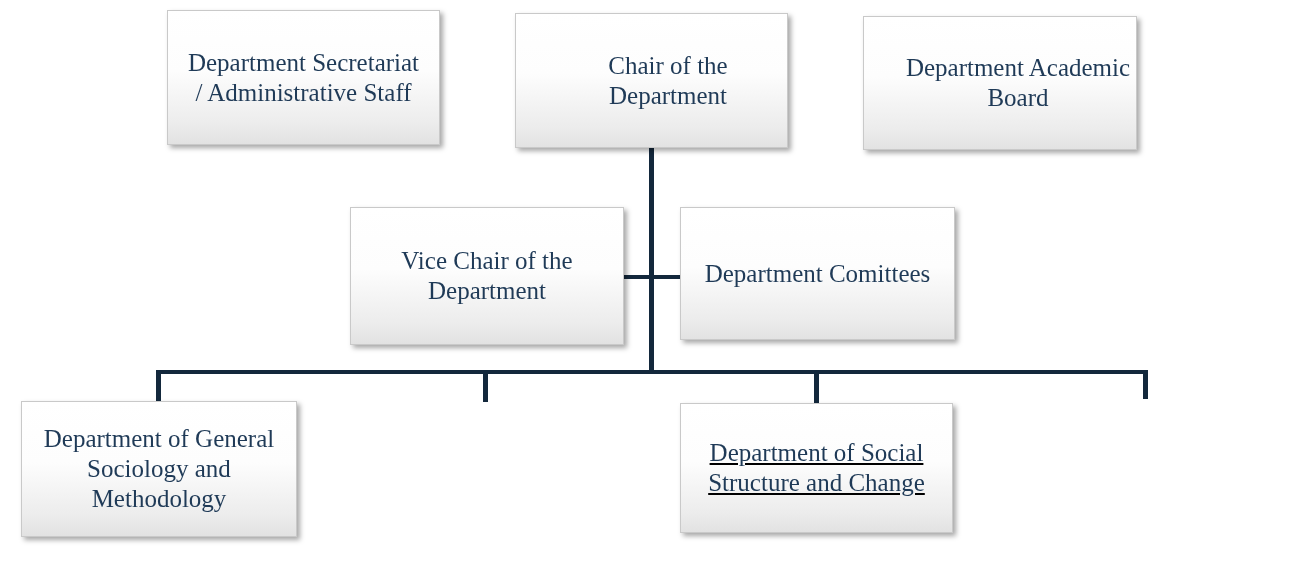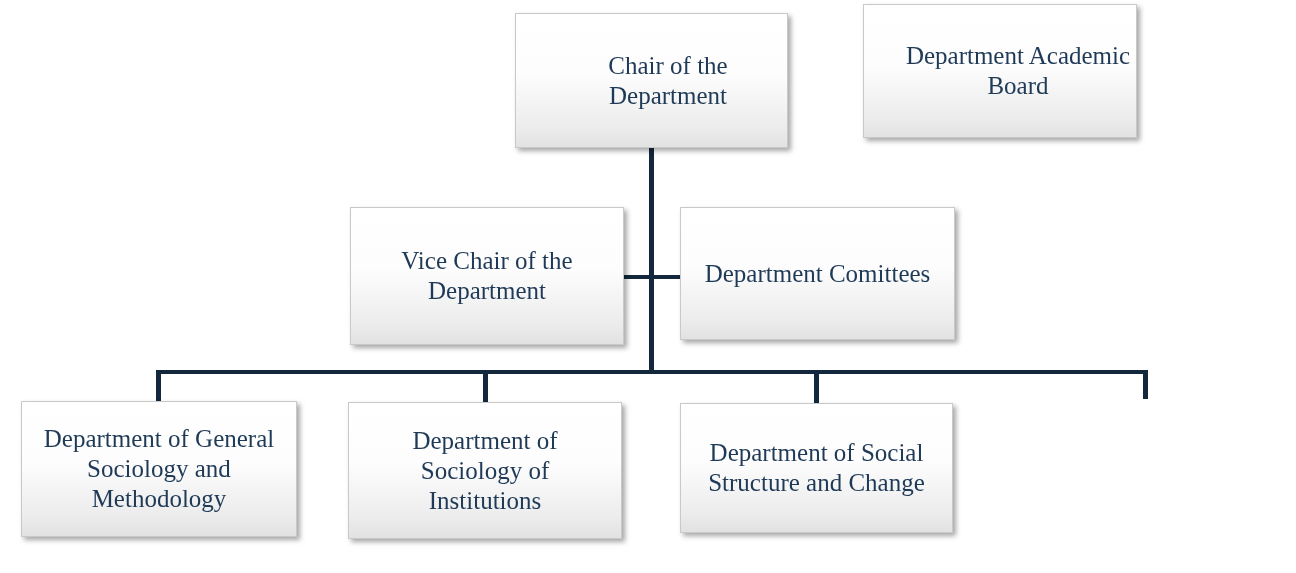--- a/index.html
+++ b/index.html
@@ -45,51 +45,50 @@
 <div class="canvas">
 
   <div class="connector" style="left:649px; top:148px; width:5px; height:226px;"></div>
   <div class="connector" style="left:624px; top:275px; width:56px; height:4px;"></div>
   <div class="connector" style="left:156px; top:370px; width:992px; height:4px;"></div>
   <div class="connector" style="left:156px; top:370px; width:5px; height:31px;"></div>
   <div class="connector" style="left:483px; top:370px; width:5px; height:32px;"></div>
   <div class="connector" style="left:814px; top:370px; width:5px; height:33px;"></div>
   <div class="connector" style="left:1143px; top:370px; width:5px; height:29px;"></div>
 
+  <div class="node" style="left:167px; top:10px; width:273px; height:135px;">
+    <span class="node-label">Department Secretariat
+/ Administrative Staff</span>
+  </div>
 
   <div class="node" style="left:515px; top:13px; width:273px; height:135px;padding-left:33px;">
     <span class="node-label">Chair of the
 Department</span>
   </div>
 
-  <div class="node" style="left:863px; top:4px; width:274px; height:134px;padding-left:36px;">
+  <div class="node" style="left:863px; top:16px; width:274px; height:134px;padding-left:36px;">
     <span class="node-label">Department Academic
 Board</span>
   </div>
 
   <div class="node" style="left:350px; top:207px; width:274px; height:138px;align-items:center;">
     <span class="node-label">Vice Chair of the
 Department</span>
   </div>
 
   <div class="node" style="left:680px; top:207px; width:275px; height:133px;">
     <span class="node-label">Department Comittees</span>
   </div>
 
   <div class="node" style="left:21px; top:401px; width:276px; height:136px;">
     <span class="node-label">Department of General
 Sociology and
 Methodology</span>
   </div>
 
-  <div class="node" style="left:348px; top:402px; width:274px; height:137px;">
-    <span class="node-label">Department of
-Sociology of
-Institutions</span>
-  </div>
 
-  <div class="node" style="left:680px; top:403px; width:273px; height:130px;">
+  <div class="node" style="left:680px; top:403px; width:273px; height:130px;text-decoration:underline;">
     <span class="node-label">Department of Social
 Structure and Change</span>
   </div>
 
 
 </div>
 
 </body></html>

